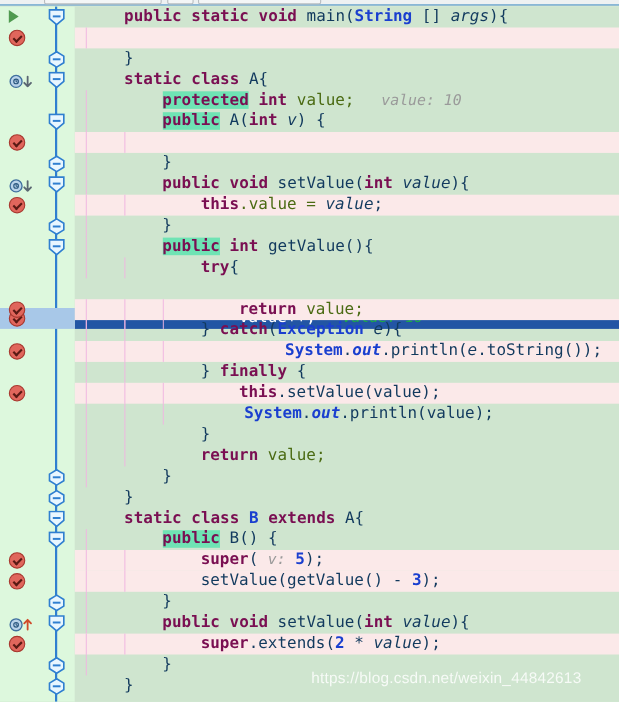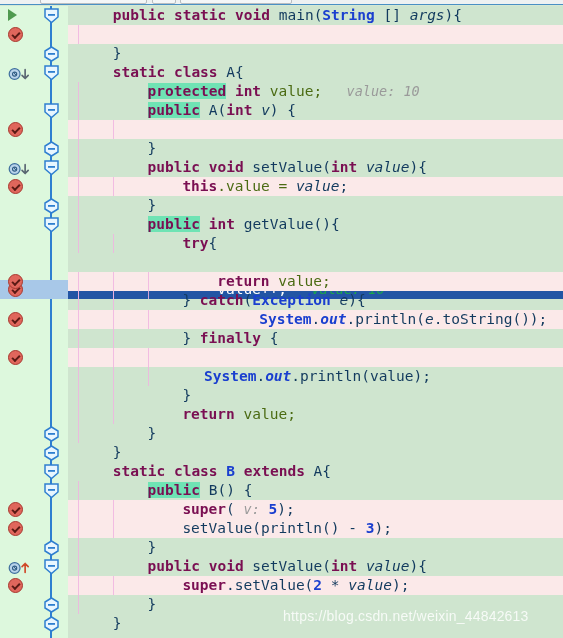--- a/index.html
+++ b/index.html
@@ -260,28 +260,29 @@
         <div class="code" style="left: 182.4px;"><span class="plain">} </span><span class="kw">finally</span><span class="plain"> {</span></div>
       </div>
       <div class="row pink" style="top: 348px;">
         <div class="rowbg"></div>
         <div class="gut">
           <div class="ico bp"></div>
         </div>
         <div class="iguide" style="left: 78px;"></div>
         <div class="iguide" style="left: 112.8px;"></div>
         <div class="iguide" style="left: 147.6px;"></div>
+        <div class="code" style="left: 217.2px;"><span class="kw">this</span><span class="plain">.setValue(value);</span></div>
       </div>
       <div class="row" style="top: 367px;">
         <div class="rowbg"></div>
         <div class="gut"></div>
         <div class="iguide" style="left: 78px;"></div>
         <div class="iguide" style="left: 112.8px;"></div>
         <div class="iguide" style="left: 147.6px;"></div>
-        <div class="code" style="left: 204px; text-align: center;"><span class="stat">System</span><span class="plain">.</span><span class="stat italic">out</span><span class="plain">.println(value);</span></div>
+        <div class="code" style="left: 222px; text-align: center;"><span class="stat">System</span><span class="plain">.</span><span class="stat italic">out</span><span class="plain">.println(value);</span></div>
       </div>
       <div class="row" style="top: 386px;">
         <div class="rowbg"></div>
         <div class="gut"></div>
         <div class="iguide" style="left: 78px;"></div>
         <div class="iguide" style="left: 112.8px;"></div>
         <div class="code" style="left: 182.4px;"><span class="plain">}</span></div>
       </div>
       <div class="row" style="top: 405px;">
         <div class="rowbg"></div>
@@ -341,21 +342,21 @@
         <div class="iguide" style="left: 112.8px;"></div>
         <div class="code" style="left: 182.4px;"><span class="kw">super</span><span class="plain">( </span><span class="hint">v:</span><span class="plain"> </span><span class="num">5</span><span class="plain">);</span></div>
       </div>
       <div class="row pink" style="top: 519px;">
         <div class="rowbg"></div>
         <div class="gut">
           <div class="ico bp"></div>
         </div>
         <div class="iguide" style="left: 78px;"></div>
         <div class="iguide" style="left: 112.8px;"></div>
-        <div class="code" style="left: 182.4px;"><span class="plain">setValue(println() - </span><span class="num">3</span><span class="plain">);</span></div>
+        <div class="code" style="left: 182.4px;"><span class="plain">setValue(getValue() - </span><span class="num">3</span><span class="plain">);</span></div>
       </div>
       <div class="row" style="top: 538px;">
         <div class="rowbg"></div>
         <div class="gut">
           <div class="fold"><svg width="17" height="16" viewBox="0 0 17 16">
               <path d="M8.5 1 L15 5 V11 L8.5 15 L2 11 V5 Z" fill="#e8f6ff" stroke="#2f7fd0" stroke-width="1.5"></path>
               <rect x="5" y="7" width="7" height="1.8" fill="#2f7fd0"></rect>
             </svg></div>
         </div>
         <div class="iguide" style="left: 78px;"></div>
@@ -378,21 +379,21 @@
         <div class="iguide" style="left: 78px;"></div>
         <div class="code" style="left: 147.6px;"><span class="kw">public</span><span class="plain"> </span><span class="kw">void</span><span class="plain"> setValue(</span><span class="kw">int</span><span class="plain"> </span><span class="italic plain">value</span><span class="plain">){</span></div>
       </div>
       <div class="row pink" style="top: 576px;">
         <div class="rowbg"></div>
         <div class="gut">
           <div class="ico bp"></div>
         </div>
         <div class="iguide" style="left: 78px;"></div>
         <div class="iguide" style="left: 112.8px;"></div>
-        <div class="code" style="left: 182.4px;"><span class="kw">super</span><span class="plain">.setValue(</span><span class="num">2</span><span class="plain"> * </span><span class="italic plain">value</span><span class="plain">);</span></div>
+        <div class="code" style="left: 182.4px;"><span class="kw">super</span><span class="plain">.extends(</span><span class="num">2</span><span class="plain"> * </span><span class="italic plain">value</span><span class="plain">);</span></div>
       </div>
       <div class="row" style="top: 595px;">
         <div class="rowbg"></div>
         <div class="gut">
           <div class="fold"><svg width="17" height="16" viewBox="0 0 17 16">
               <path d="M8.5 1 L15 5 V11 L8.5 15 L2 11 V5 Z" fill="#e8f6ff" stroke="#2f7fd0" stroke-width="1.5"></path>
               <rect x="5" y="7" width="7" height="1.8" fill="#2f7fd0"></rect>
             </svg></div>
         </div>
         <div class="iguide" style="left: 78px;"></div>

